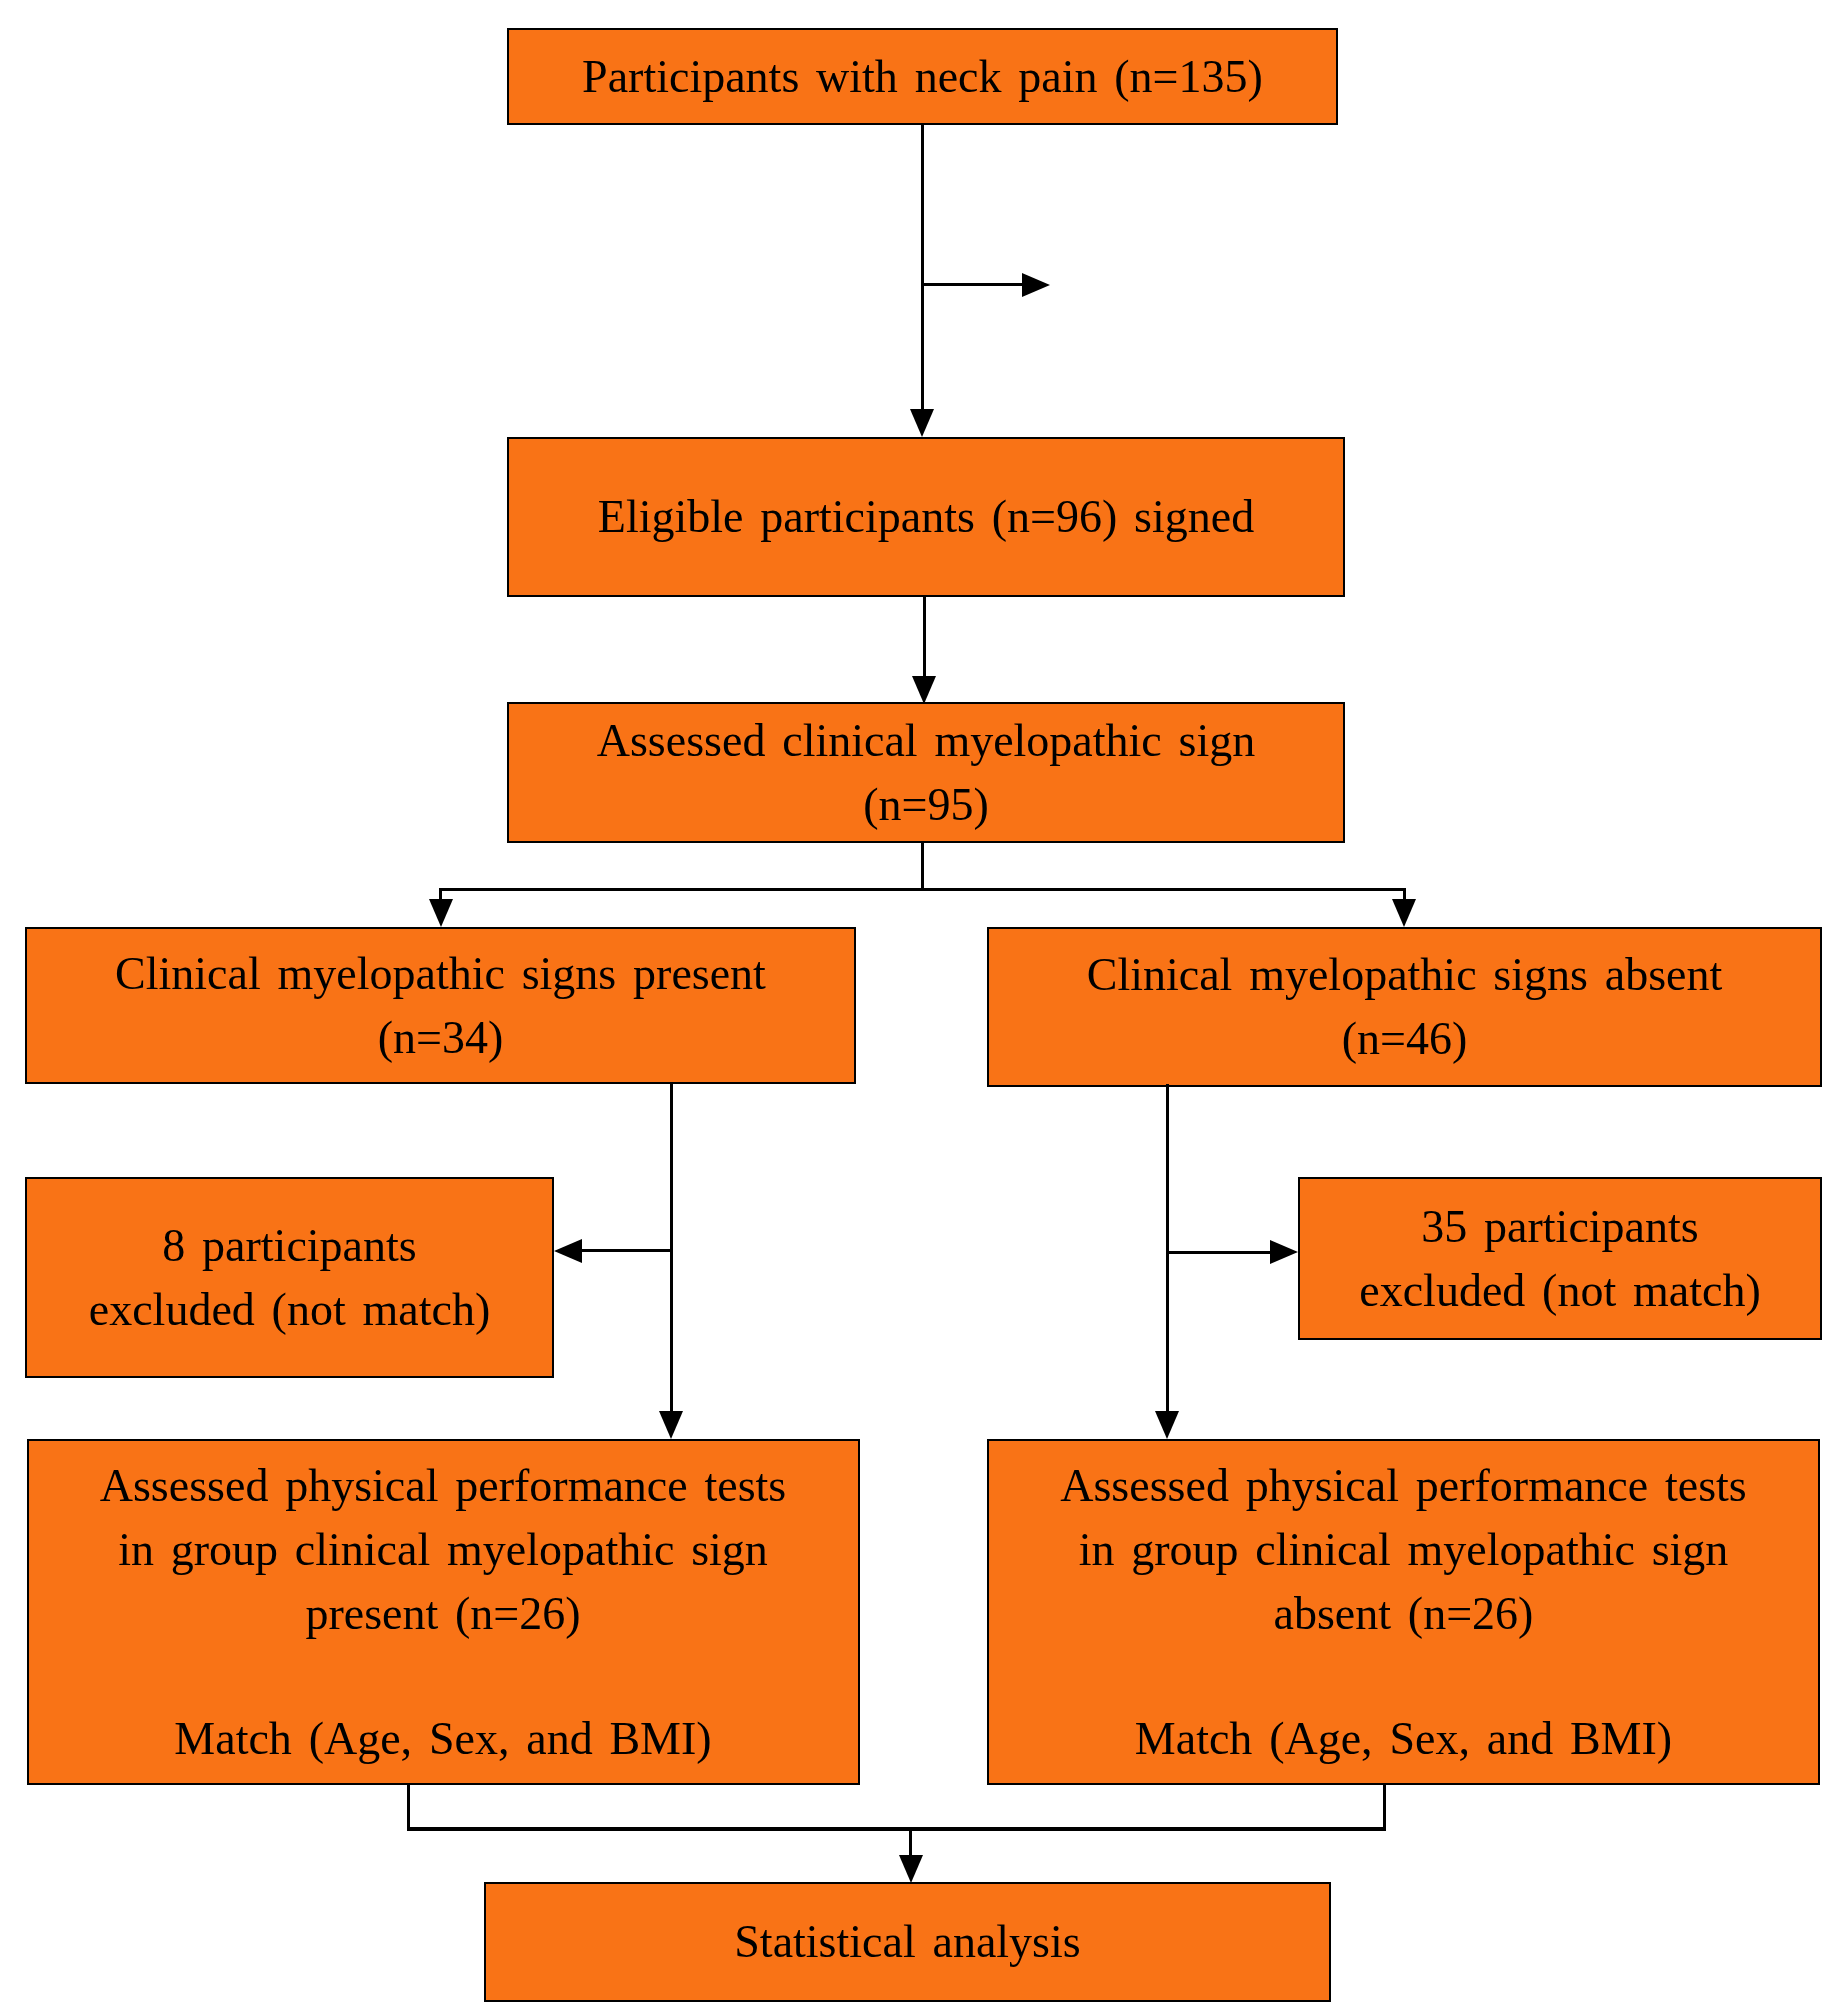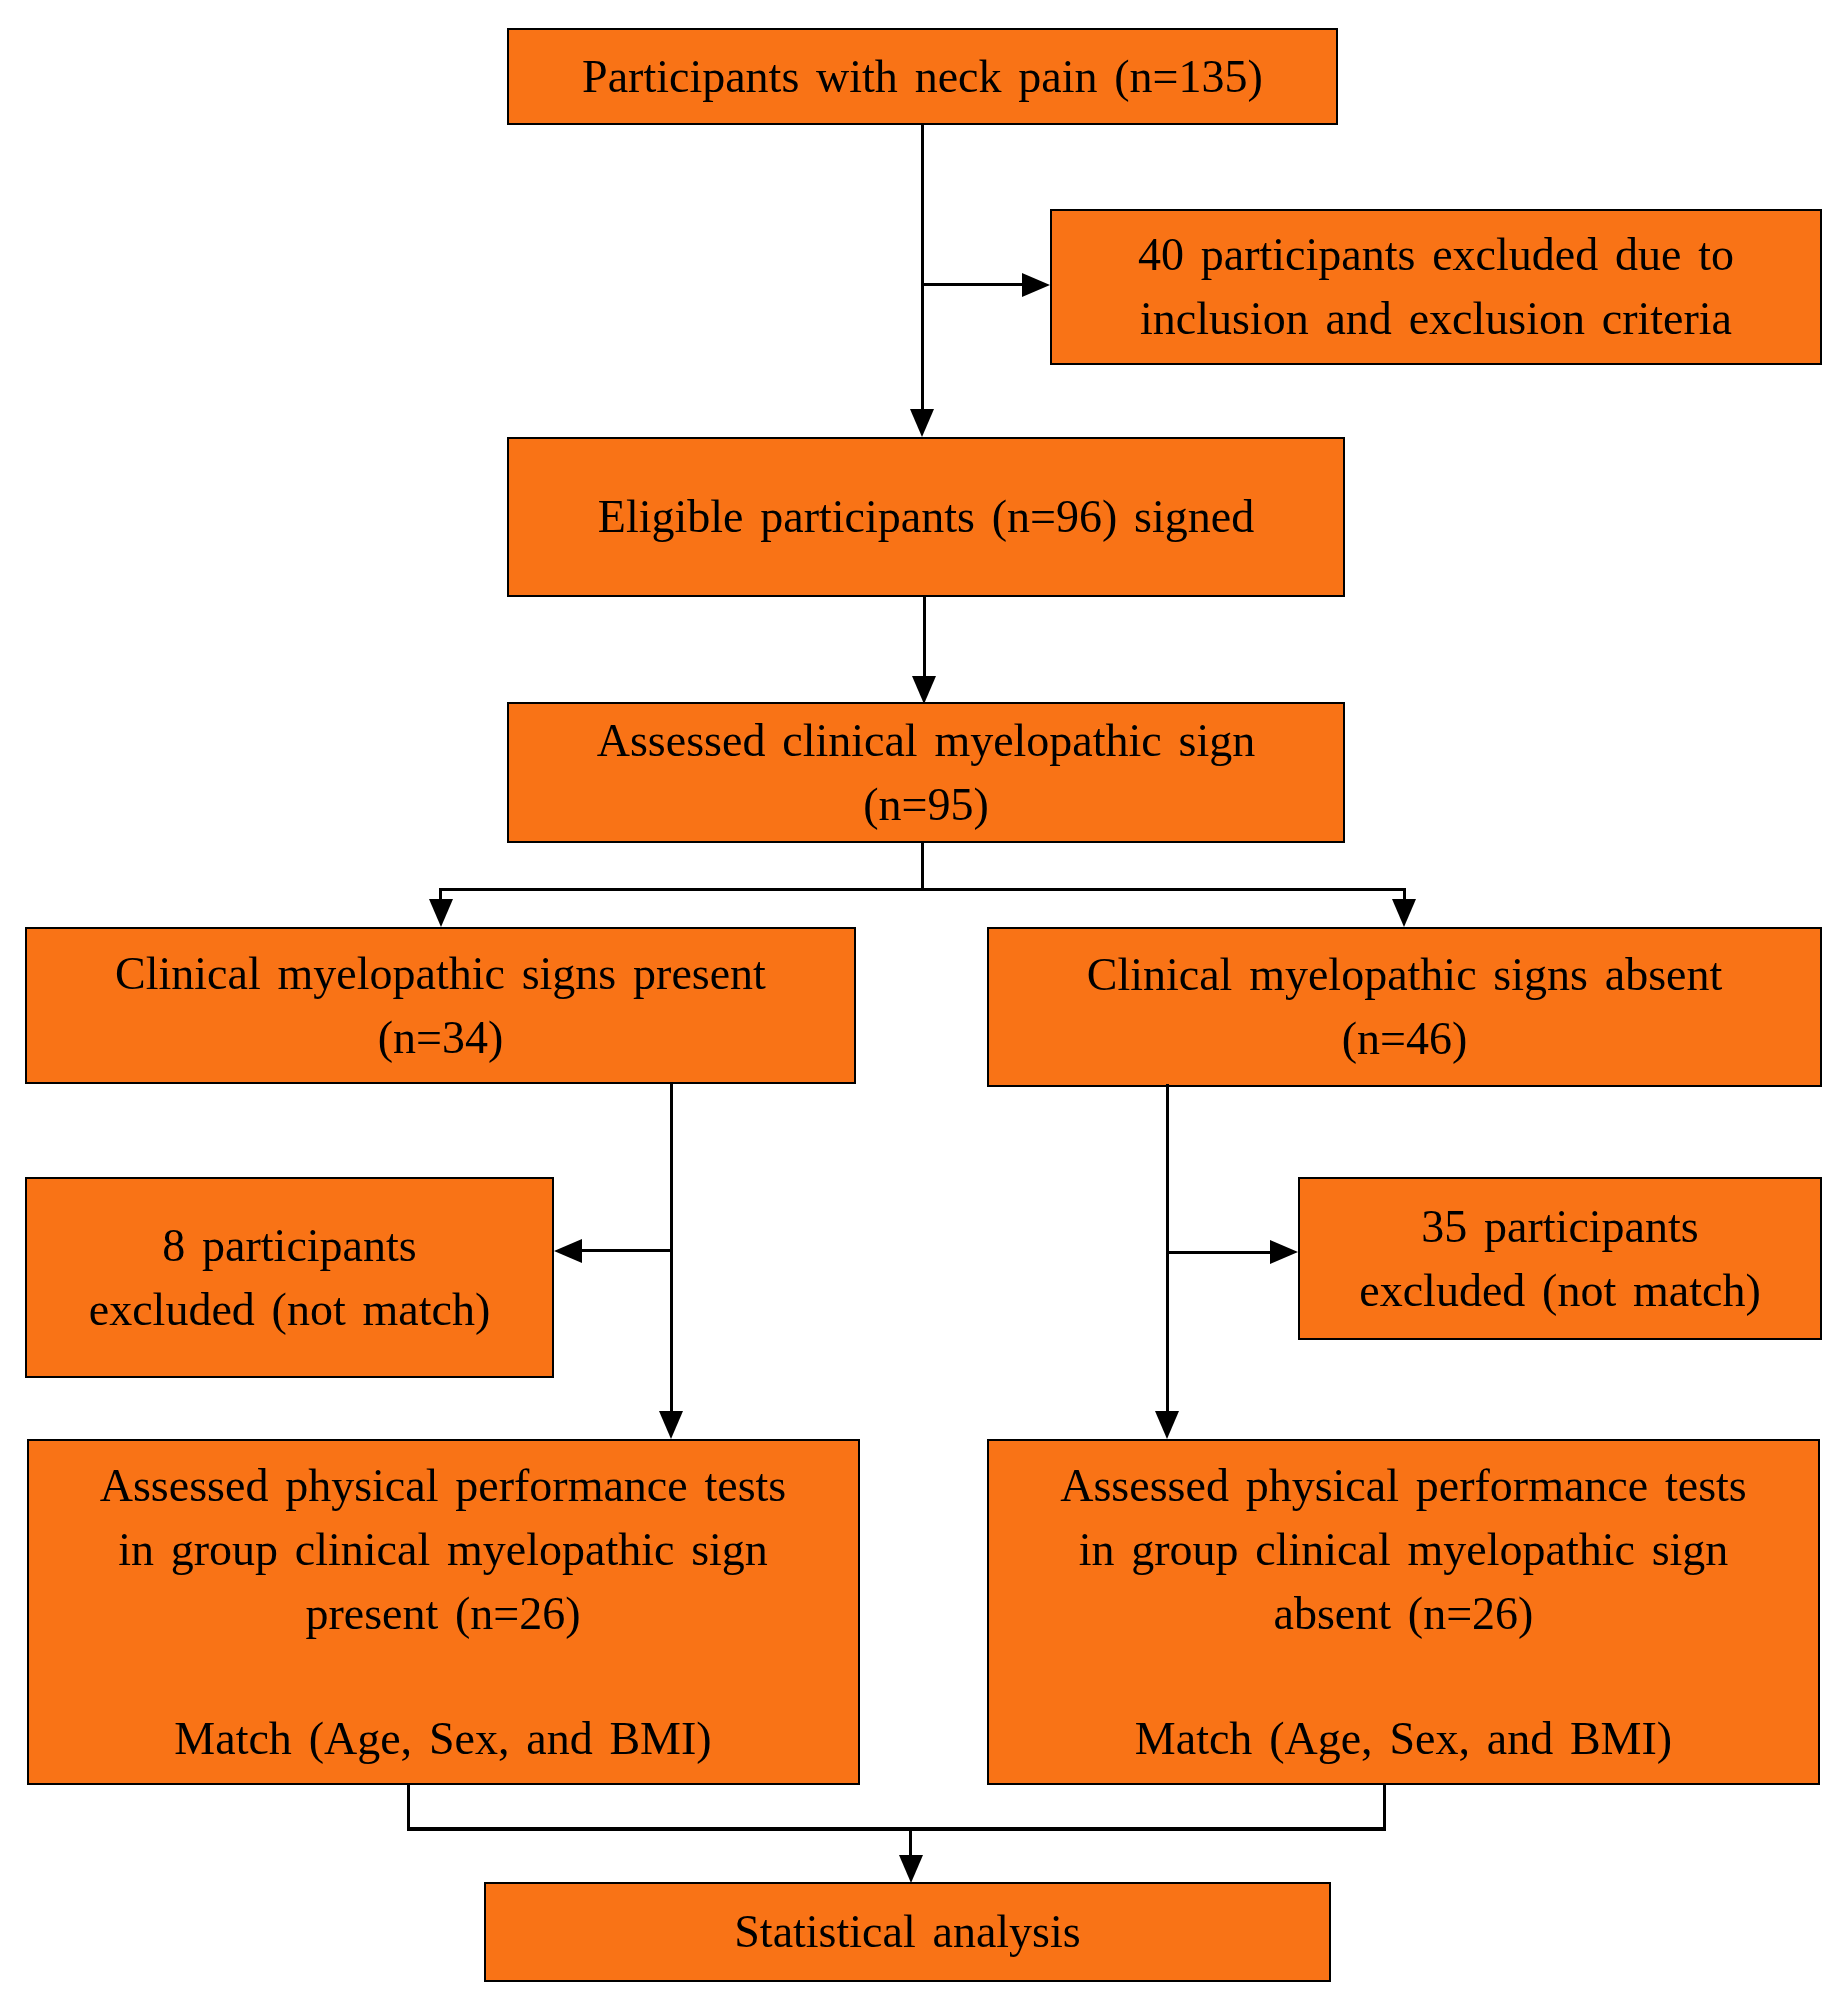--- a/index.html
+++ b/index.html
@@ -56,24 +56,20 @@
 </style>
 </head>
 <body>
 
 <div id="canvas">
 
   <div class="node" style="left:507px; top:28px; width:831px; height:97px;">
     <div class="tline">Participants with neck pain (n=135)</div>
   </div>
 
-  <div class="node" style="left:1050px; top:209px; width:772px; height:156px;">
-    <div class="tline">40 participants excluded due to</div>
-    <div class="tline">inclusion and exclusion criteria</div>
-  </div>
 
   <div class="node" style="left:507px; top:437px; width:838px; height:160px;">
     <div class="tline">Eligible participants (n=96) signed</div>
   </div>
 
   <div class="node" style="left:507px; top:702px; width:838px; height:141px;">
     <div class="tline">Assessed clinical myelopathic sign</div>
     <div class="tline">(n=95)</div>
   </div>
 
@@ -106,21 +102,21 @@
   </div>
 
   <div class="node" style="left:987px; top:1439px; width:833px; height:346px;">
     <div class="tline">Assessed physical performance tests</div>
     <div class="tline">in group clinical myelopathic sign</div>
     <div class="tline">absent (n=26)</div>
     <div class="gap"></div>
     <div class="tline">Match (Age, Sex, and BMI)</div>
   </div>
 
-  <div class="node" style="left:484px; top:1882px; width:847px; height:100px;">
+  <div class="node" style="left:484px; top:1882px; width:847px; height:120px;">
     <div class="tline">Statistical analysis</div>
   </div>
 
   <div class="cline" style="left:921px; top:124px; width:2.6px; height:287px;"></div>
   <div class="ar ar-down" style="left:910px; top:409px;"></div>
 
   <div class="cline" style="left:922px; top:283px; width:101px; height:2.6px;"></div>
   <div class="ar ar-right" style="left:1022px; top:273px;"></div>
 
   <div class="cline" style="left:923px; top:596px; width:2.6px; height:81px;"></div>

